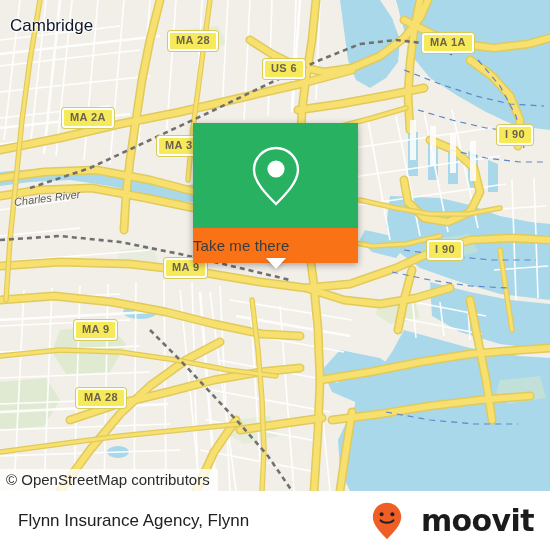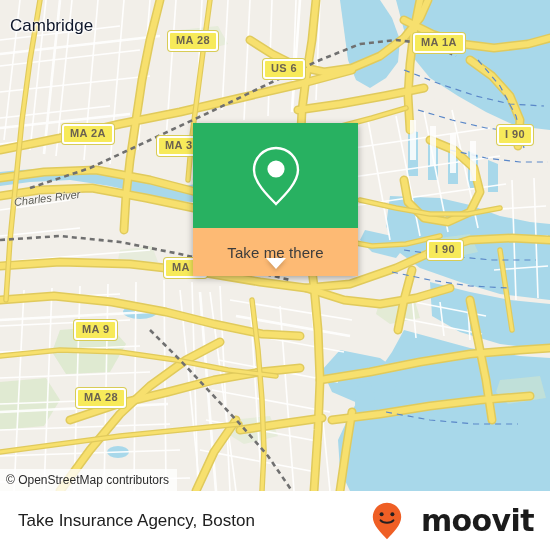--- a/index.html
+++ b/index.html
@@ -46,41 +46,41 @@
     font-style:italic;
     white-space:nowrap;
     text-shadow:0 0 3px #fff,0 0 2px #fff;
   }
 
   
   .attrib{
     position:absolute;left:0;bottom:0;
     background:rgba(255,255,255,.78);
     color:#2b2b2b;
-    font-size:12px;
+    font-size:15px;
     padding:3px 8px 3px 6px;
     line-height:16px;
     white-space:nowrap;
   }
 
   
   .card{
     position:absolute;left:193px;top:123px;width:165px;
     box-shadow:0 2px 7px rgba(0,0,0,.32);
     background:#ffffff;
   }
   .card-head{
     height:105px;
     background:#28b161;
     display:flex;align-items:center;justify-content:center;
   }
   .card-body{
-    height:48px;
-    background:#fdba74;
-    display:flex;align-items:center;justify-content:center;
+    height:35px;
+    background:#f97316;
+    display:flex;align-items:center;
   }
   .card-label{
     color:#3c3c3c;font-size:15px;letter-spacing:.1px;
   }
   .card-tail{
     position:absolute;left:266px;top:258px;
     width:0;height:0;
     border-left:10px solid transparent;
     border-right:10px solid transparent;
     border-top:11px solid #ffffff;
@@ -307,23 +307,23 @@
       <g fill="#ffffff" opacity=".85">
         <rect x="410" y="120" width="6" height="40"></rect>
         <rect x="430" y="126" width="6" height="40"></rect>
         <rect x="450" y="133" width="6" height="40"></rect>
         <rect x="470" y="141" width="6" height="40"></rect>
       </g>
     </svg>
 
     <div class="shield" style="left:168px;top:31px">MA 28</div>
     <div class="shield" style="left:263px;top:59px">US 6</div>
-    <div class="shield" style="left:413px;top:33px">MA 1A</div>
+    <div class="shield" style="left:422px;top:33px">MA 1A</div>
     <div class="shield" style="left:497px;top:125px">I 90</div>
-    <div class="shield" style="left:62px;top:124px">MA 2A</div>
+    <div class="shield" style="left:62px;top:108px">MA 2A</div>
     <div class="shield" style="left:157px;top:136px">MA 3</div>
     <div class="shield" style="left:164px;top:258px">MA 9</div>
     <div class="shield" style="left:427px;top:240px">I 90</div>
     <div class="shield" style="left:74px;top:320px">MA 9</div>
     <div class="shield" style="left:76px;top:388px">MA 28</div>
 
     <div class="placelabel" style="left:10px;top:16px">Cambridge</div>
     <div class="waterlabel" style="left:14px;top:196px;transform:rotate(-7deg);transform-origin:left center">Charles River</div>
 
     <div class="attrib">© OpenStreetMap contributors</div>
@@ -337,21 +337,21 @@
       </svg>
     </div>
     <div class="card-body">
       <span class="card-label">Take me there</span>
     </div>
   </div>
   <div class="card-tail"></div>
 
   <div class="footer">
 
-    <div class="footer-title">Take Insurance Agency, Boston</div>
+    <div class="footer-title">Flynn Insurance Agency, Flynn</div>
 
     <div class="brand">
       <svg width="30" height="38" viewBox="0 0 30 38">
         <path d="M15,0.8 C7.1,0.8 0.8,7.1 0.8,15 C0.8,23 9,31 15,37.2 C21,31 29.2,23 29.2,15 C29.2,7.1 22.9,0.8 15,0.8 Z" fill="#ef5f25"></path>
         <circle cx="9.6" cy="12.2" r="2.0" fill="#231f20"></circle>
         <circle cx="20.4" cy="12.2" r="2.0" fill="#231f20"></circle>
         <path d="M8.6,18.4 C11.2,21.6 18.8,21.6 21.4,18.4" fill="none" stroke="#231f20" stroke-width="2.0" stroke-linecap="round"></path>
       </svg>
       <span class="brand-word">moovit</span>
     </div>

